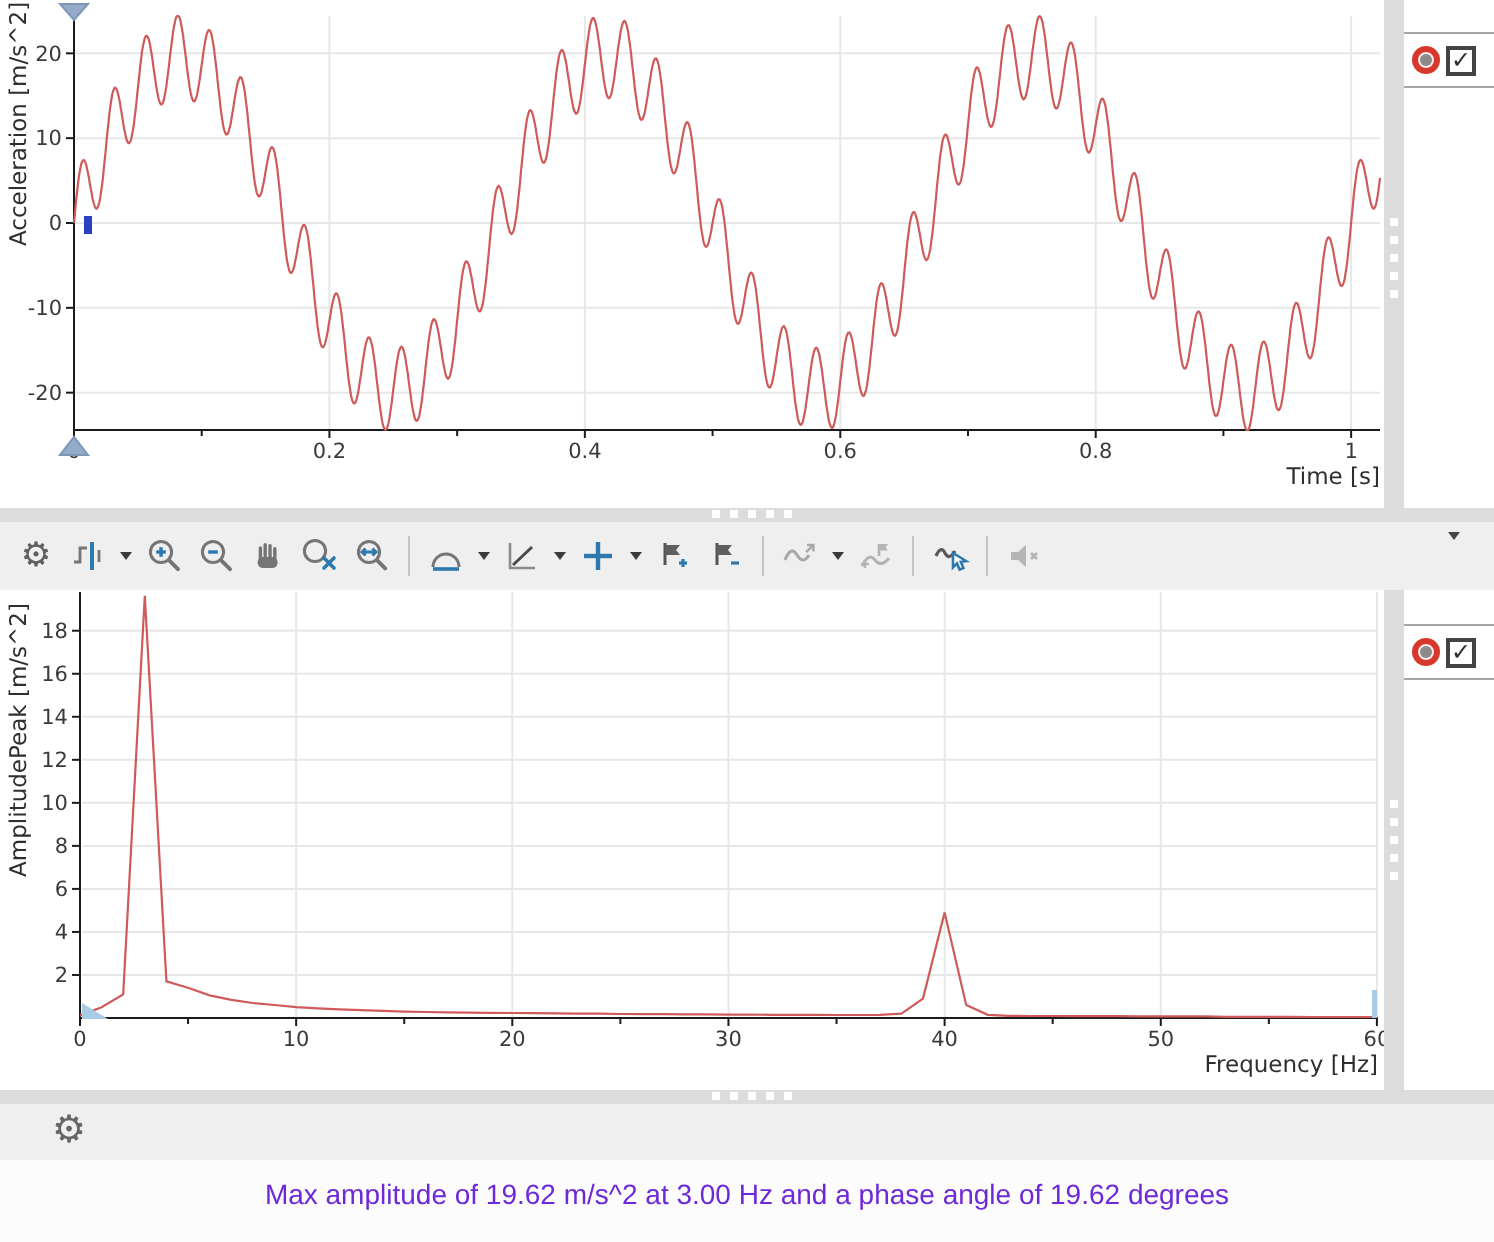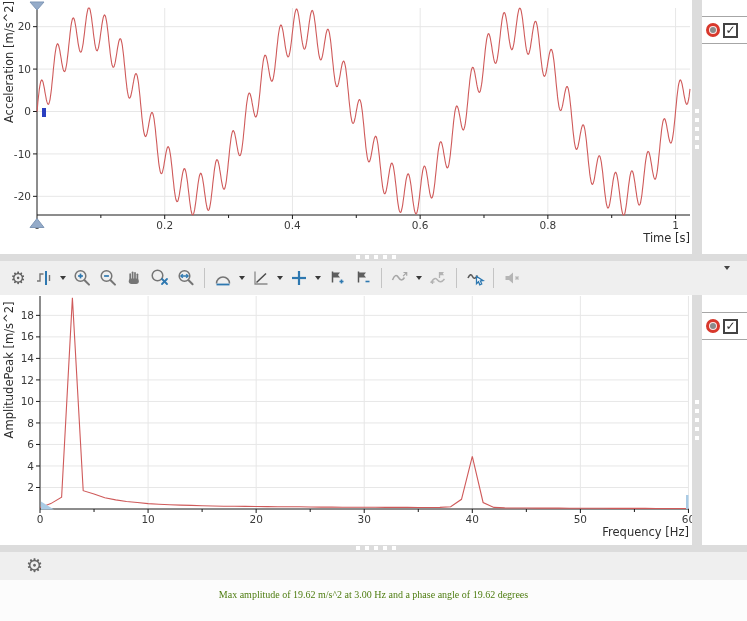--- a/index.html
+++ b/index.html
@@ -44,21 +44,21 @@
   .gear-glyph{font-size:17px;color:#5f5f5f;line-height:1;}
   .tb-overflow{position:absolute;top:263px;right:14px;width:12px;height:10px;
                display:flex;align-items:center;justify-content:center;}
   .tb-overflow b{width:0;height:0;border-left:3.5px solid transparent;border-right:3.5px solid transparent;
                  border-top:4px solid #444;}
   
   .gear-row{position:absolute;top:552px;left:0;width:747px;height:28px;background:#efefef;}
   .gear-row .gear-glyph{position:absolute;left:26px;top:4px;font-size:19px;color:#666;}
   .status-bar{position:absolute;top:580px;left:0;width:747px;height:41px;background:#fcfcfc;
               display:flex;justify-content:center;align-items:flex-start;padding-top:9px;box-sizing:border-box;
-              font-family:Liberation Serif, serif;font-size:10px;color:#4d7c0f;}
+              font-family:Liberation Sans, sans-serif;font-size:14px;color:#6d28d9;}
 </style>
 </head>
 <body>
 
 <div class="app">
 
   <div class="chart-region" id="top-chart-region">
     <svg class="chart" id="time-chart" width="692" height="254">
       <g class="render-layer">
           <line x1="164.71367103461765" y1="8" x2="164.71367103461765" y2="215" class="grid"></line>

